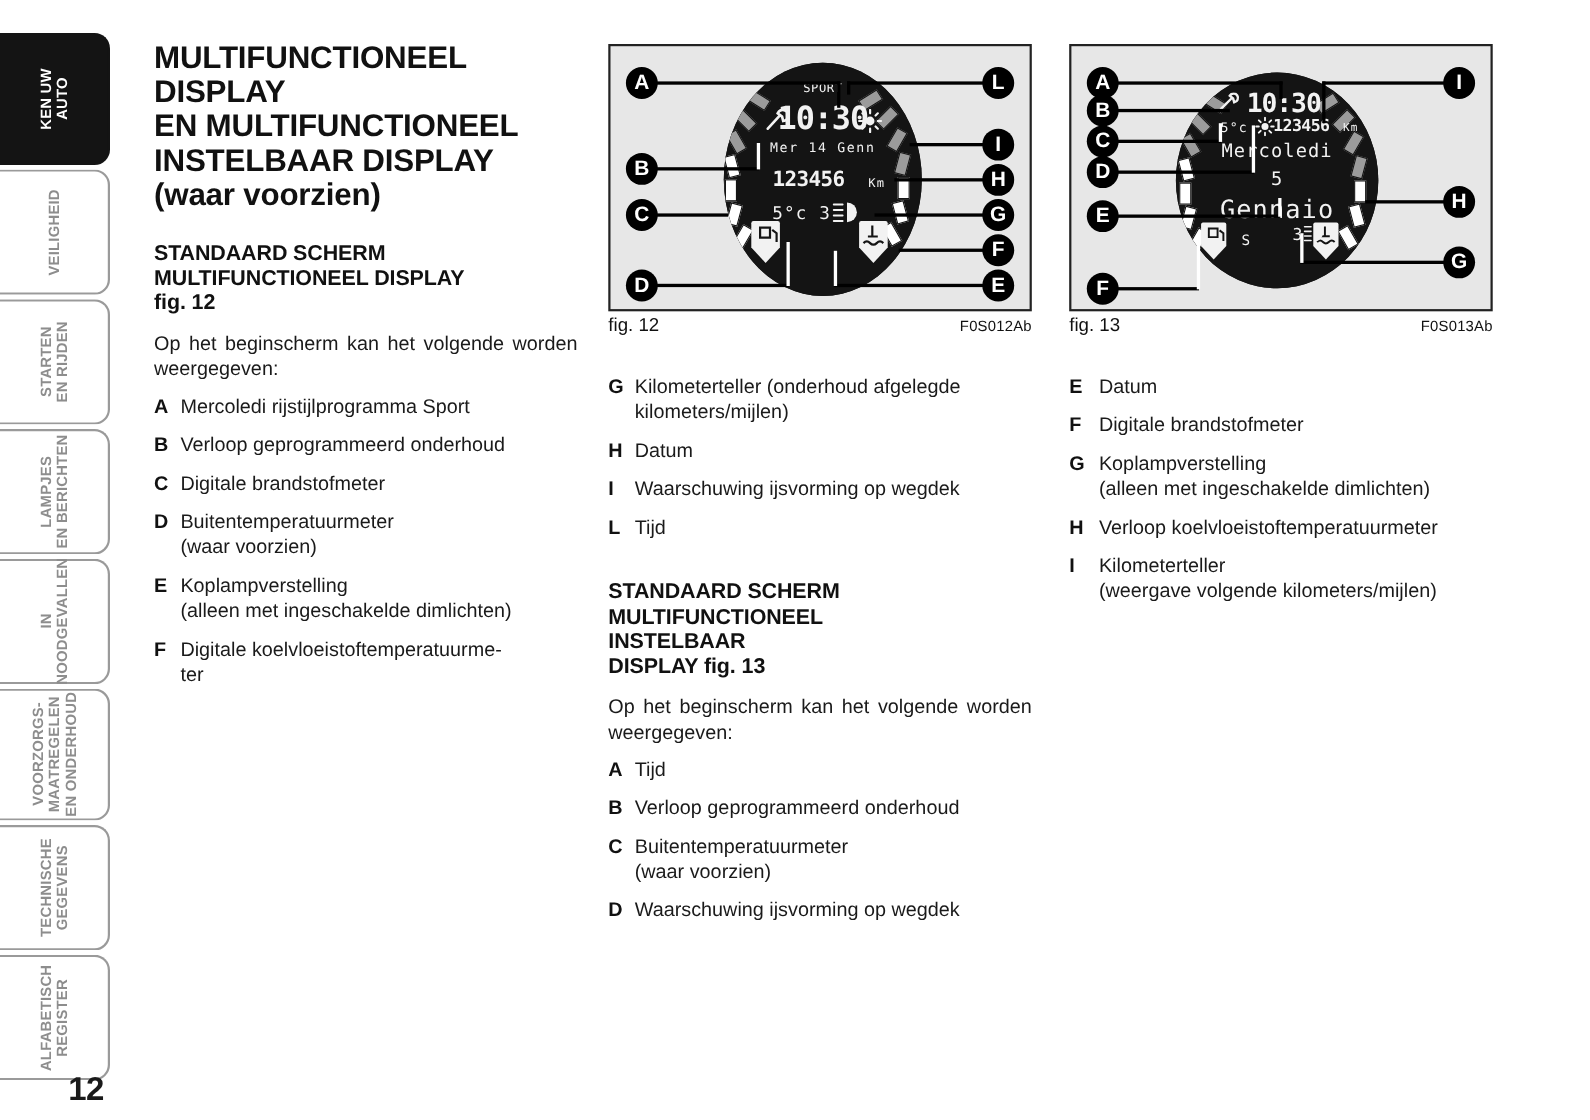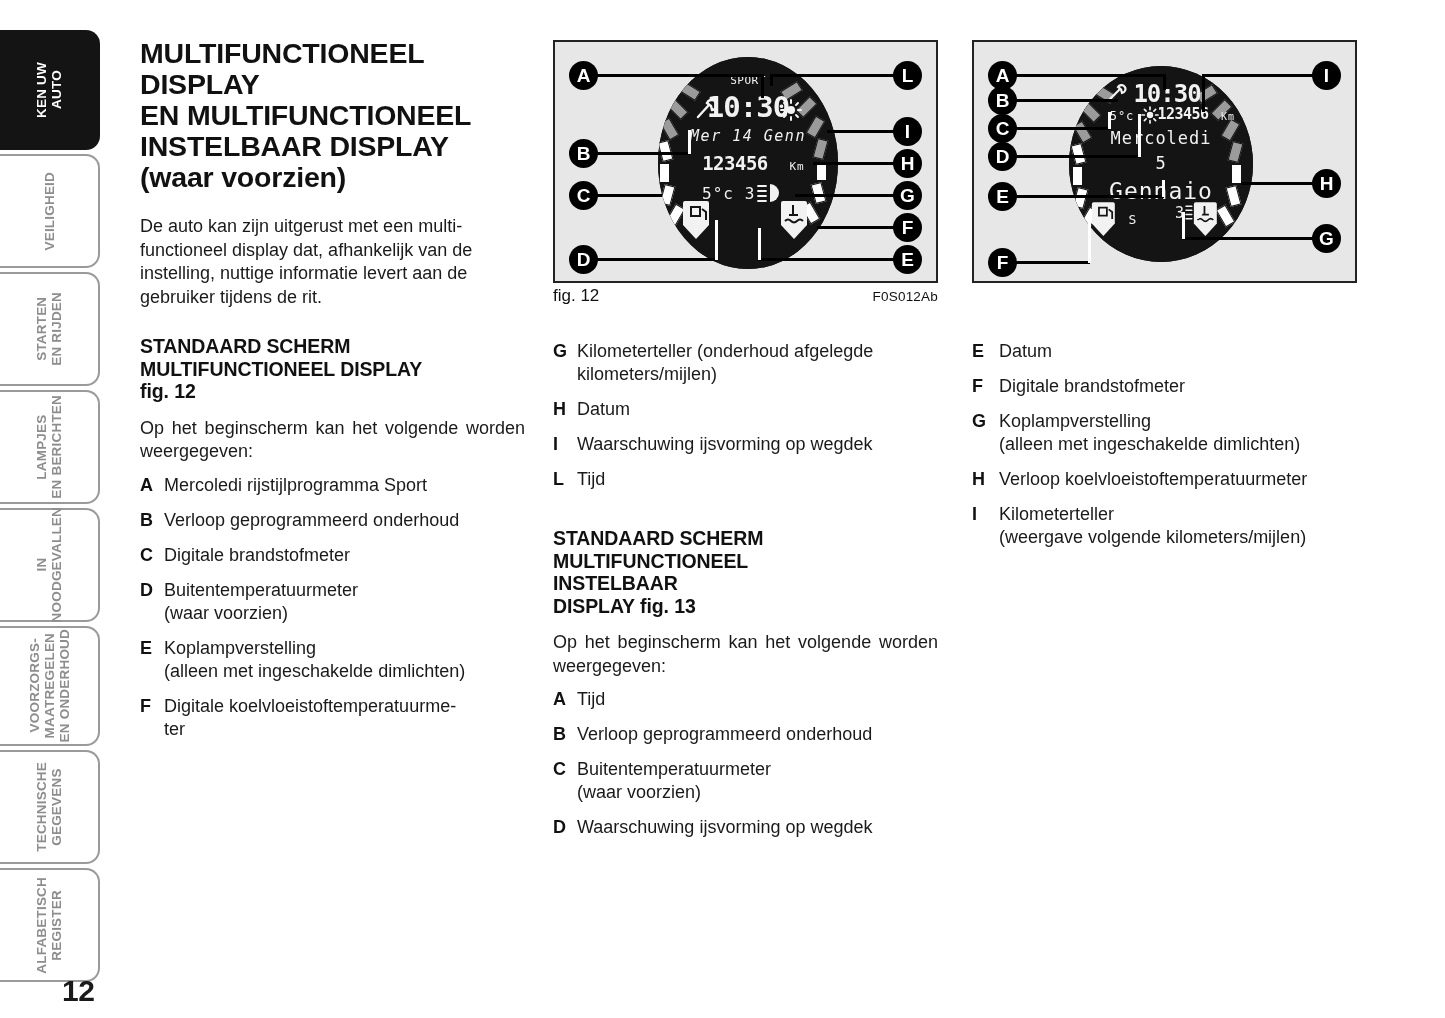--- a/index.html
+++ b/index.html
@@ -220,21 +220,20 @@
   </div>
 </div>
 
 <div id="page-number">12</div>
 
 <div class="col" id="col-left">
   <h1 class="main-title" style="white-space:pre-line;">MULTIFUNCTIONEEL DISPLAY
 EN MULTIFUNCTIONEEL
 INSTELBAAR DISPLAY
 (waar voorzien)</h1>
-  <p class="body-text">De auto kan zijn uitgerust met een multi-functioneel display dat, afhankelijk van de instelling, nuttige informatie levert aan de gebruiker tijdens de rit.</p>
   <h2 class="sub-title" style="white-space:pre-line;">STANDAARD SCHERM
 MULTIFUNCTIONEEL DISPLAY
 fig. 12</h2>
   <p class="body-text justify">Op het beginscherm kan het volgende worden weergegeven:</p>
   <ul class="item-list">
     <li>
       <span class="marker">A</span>
       <span class="txt" style="white-space:pre-line;">Mercoledi rijstijlprogramma Sport</span>
     </li>
     <li>
@@ -330,21 +329,21 @@
           </div>
         <div class="tick" style="left:155px;top:126px;transform:rotate(-15deg);">
             <i></i>
           </div>
         <div class="tick" style="left:147px;top:146px;transform:rotate(-30deg);">
             <i></i>
           </div>
 
         <div class="lcd" style="left:0;top:17px;width:180px;font-size:11px;letter-spacing:0.5px;">SPORT</div>
         <div class="lcd" style="left:18px;top:33px;width:144px;font-size:29px;font-weight:bold;letter-spacing:-1px;">10:30</div>
-        <div class="lcd" style="left:10px;top:70px;width:160px;font-size:15px;letter-spacing:1.5px;font-style:italic;">Mer 14 Genn</div>
+        <div class="lcd" style="left:10px;top:70px;width:160px;font-size:12px;letter-spacing:1.5px;">Mer 14 Genn</div>
         <div class="lcd" style="left:22px;top:95px;width:110px;font-size:19px;font-weight:bold;letter-spacing:-0.5px;">123456</div>
         <div class="lcd" style="left:126px;top:103px;width:26px;font-size:11px;">Km</div>
         <div class="lcd" style="left:38px;top:127px;width:44px;font-size:16px;">5°c</div>
         <div class="lcd" style="left:84px;top:127px;width:16px;font-size:16px;">3</div>
 
         <svg class="seg" style="left:36px;top:42px;" width="24" height="22" viewBox="0 0 24 22">
           <path d="M4 18 L14 7 M13 4 a5 5 0 1 1 5 7 l-1 -4 -4 -3z" stroke="#f2f2f2" stroke-width="2.4" fill="none" stroke-linecap="round"></path>
         </svg>
 
         <svg class="seg" style="left:122px;top:42px;" width="22" height="22" viewBox="0 0 22 22">
@@ -510,20 +509,24 @@
     <div class="letter" style="left:14px;top:19px;">A</div>
     <div class="letter" style="left:14px;top:44px;">B</div>
     <div class="letter" style="left:14px;top:72px;">C</div>
     <div class="letter" style="left:14px;top:100px;">D</div>
     <div class="letter" style="left:14px;top:140px;">E</div>
     <div class="letter" style="left:14px;top:206px;">F</div>
     <div class="letter" style="left:338px;top:19px;">I</div>
     <div class="letter" style="left:338px;top:127px;">H</div>
     <div class="letter" style="left:338px;top:182px;">G</div>
   </div>
+  <div class="fig-caption">
+    <span class="fignum">fig. 13</span>
+    <span class="figcode">F0S013Ab</span>
+  </div>
 </div>
 
 <div class="col" id="col-mid">
   <ul class="item-list" style="margin-top:0;">
     <li>
       <span class="marker">G</span>
       <span class="txt" style="white-space:pre-line;">Kilometerteller (onderhoud afgelegde
 kilometers/mijlen)</span>
     </li>
     <li>

